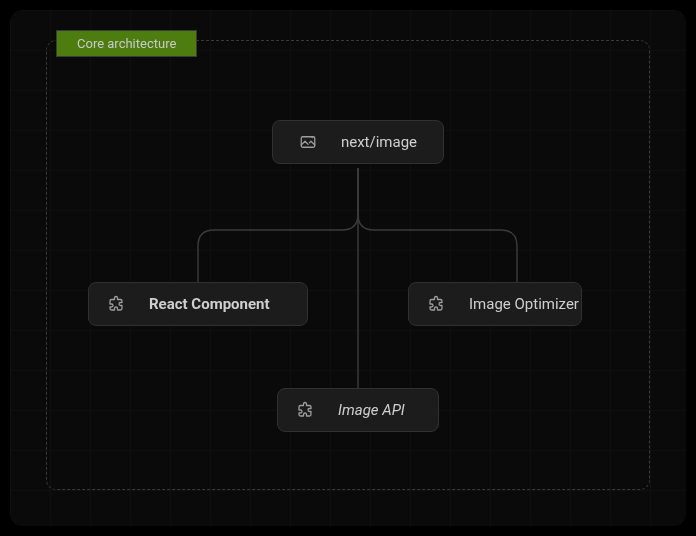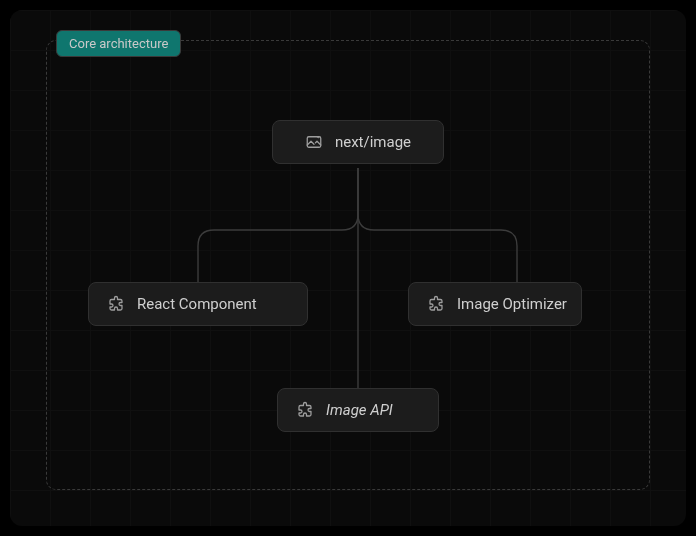--- a/index.html
+++ b/index.html
@@ -35,55 +35,55 @@
     left: 36px;
     right: 36px;
     bottom: 36px;
     border: 1px dashed #3a3a3a;
     border-radius: 10px;
   }
   .frame-label {
     position: absolute;
     top: 20px;
     left: 46px;
-    background: #0f766e;
+    background: #4d7c0f;
     border: 1px solid #3a3a3a;
-    border-radius: 6px;
-    padding: 5px 12px;
+    border-radius: 0;
+    padding: 5px 20px;
     font-size: 13px;
     color: #c9c9c9;
     z-index: 5;
   }
 
   
   .node {
     position: absolute;
     display: flex;
     align-items: center;
-    gap: 12px;
+    gap: 24px;
     background: #1c1c1c;
     border: 1px solid #303030;
     border-radius: 8px;
     padding: 12px 18px;
     font-size: 15px;
     color: #cfcfcf;
     z-index: 3;
     white-space: nowrap;
   }
   .node .icon {
     display: inline-flex;
     width: 18px;
     height: 18px;
     color: #9e9e9e;
     flex-shrink: 0;
   }
   .node .icon svg { width: 100%; height: 100%; }
 
   .node-root   { left: 262px; top: 110px; width: 172px; justify-content: center; }
-  .node-left   { left: 78px;  top: 272px; width: 220px; }
+  .node-left   { left: 78px;  top: 272px; width: 220px; font-weight: bold; }
   .node-right  { left: 398px; top: 272px; width: 174px; }
   .node-bottom { left: 267px; top: 378px; width: 162px; font-style: italic; }
 
   
   .wires {
     position: absolute;
     inset: 0;
     width: 100%;
     height: 100%;
     pointer-events: none;

